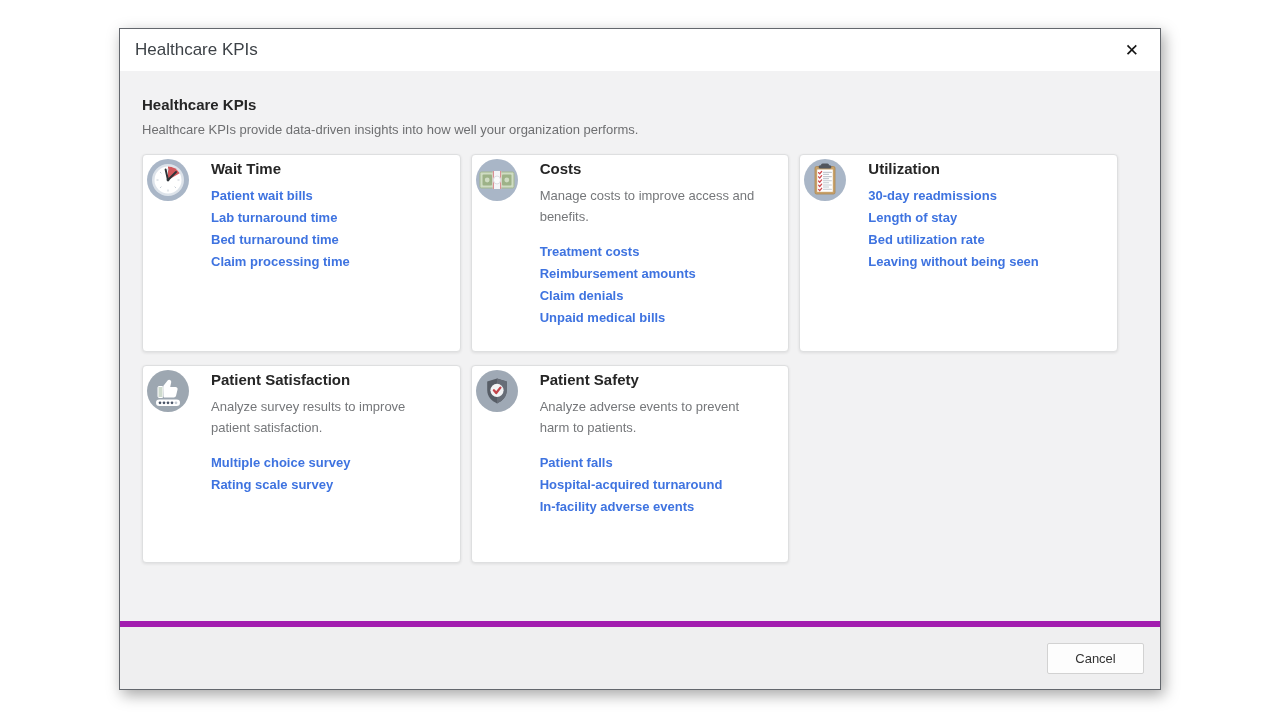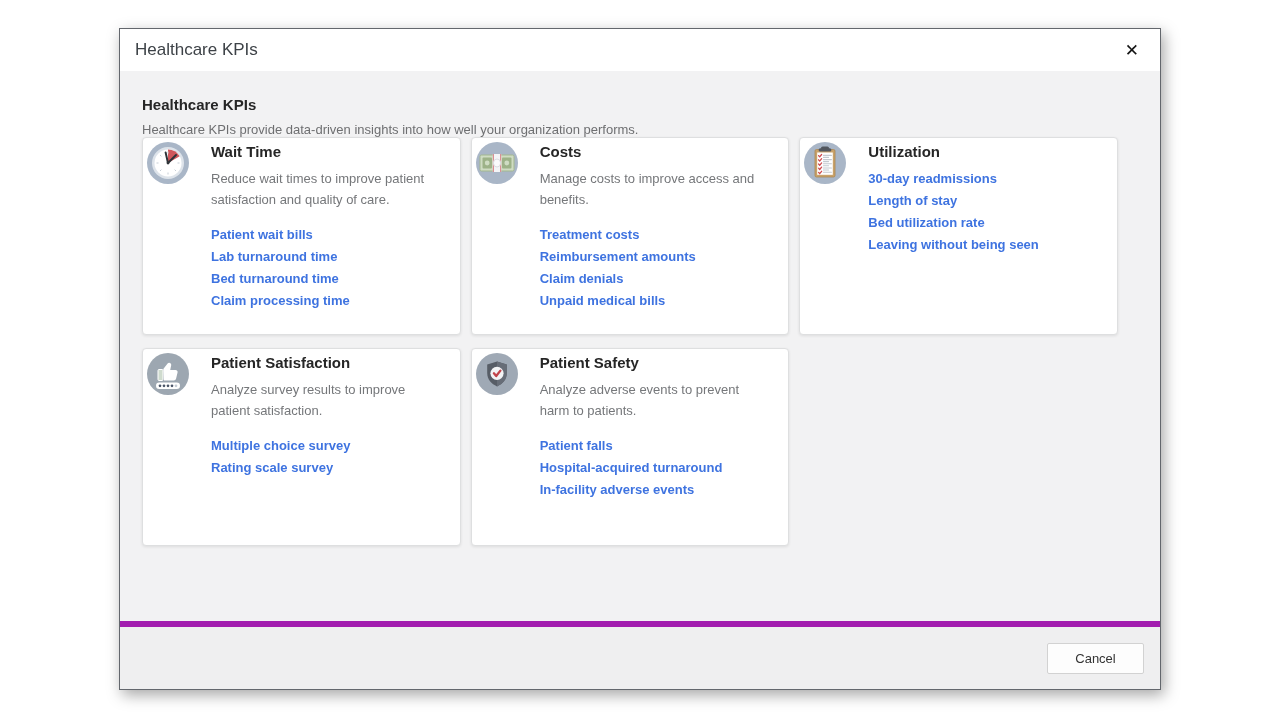--- a/index.html
+++ b/index.html
@@ -19,21 +19,21 @@
   .titlebar-title { font-size:17px; color:#3d4247; font-weight:400; }
   .close-btn {
     border:none; background:transparent; cursor:pointer;
     font-size:17px; line-height:1; color:#141414; padding:4px 6px;
     font-family:"DejaVu Sans",sans-serif;
   }
   .dialog-body {
     flex:1; background:#f2f2f3; padding:25px 22px 0 22px; overflow:hidden;
   }
   .content-heading { font-size:15px; font-weight:700; color:#262626; margin-bottom:9px; }
-  .content-subtitle { font-size:13px; color:#6e6f71; }
+  .content-subtitle { font-size:13px; color:#6e6f71; margin-bottom:17px; }
 
   .card-grid {
     width:976px;
     display:grid; grid-template-columns:repeat(3, 1fr);
     gap:13px 10px;
   }
   .card {
     background:#ffffff; border:1px solid #dedfe0; border-radius:4px;
     box-shadow:0 1px 3px rgba(0,0,0,0.09);
     min-height:198px; padding:4px;
@@ -94,21 +94,20 @@
     </g>
     <g stroke="#2e3338" stroke-width="2" stroke-linecap="round">
       <line x1="21" y1="21" x2="18.6" y2="10.4"></line>
       <line x1="21" y1="21" x2="29" y2="13"></line>
     </g>
     <circle cx="21" cy="21" r="1.4" fill="#2e3338"></circle>
   </svg>
             </span>
       <div class="card-col">
         <div class="card-title">Wait Time</div>
-        <div class="card-desc">Reduce wait times to improve patient satisfaction and quality of care.</div>
         <div class="card-links">
                 <a class="kpi-link" href="#">Patient wait bills</a>
                 <a class="kpi-link" href="#">Lab turnaround time</a>
                 <a class="kpi-link" href="#">Bed turnaround time</a>
                 <a class="kpi-link" href="#">Claim processing time</a>
               </div>
       </div>
     </div>
   </div>
 

